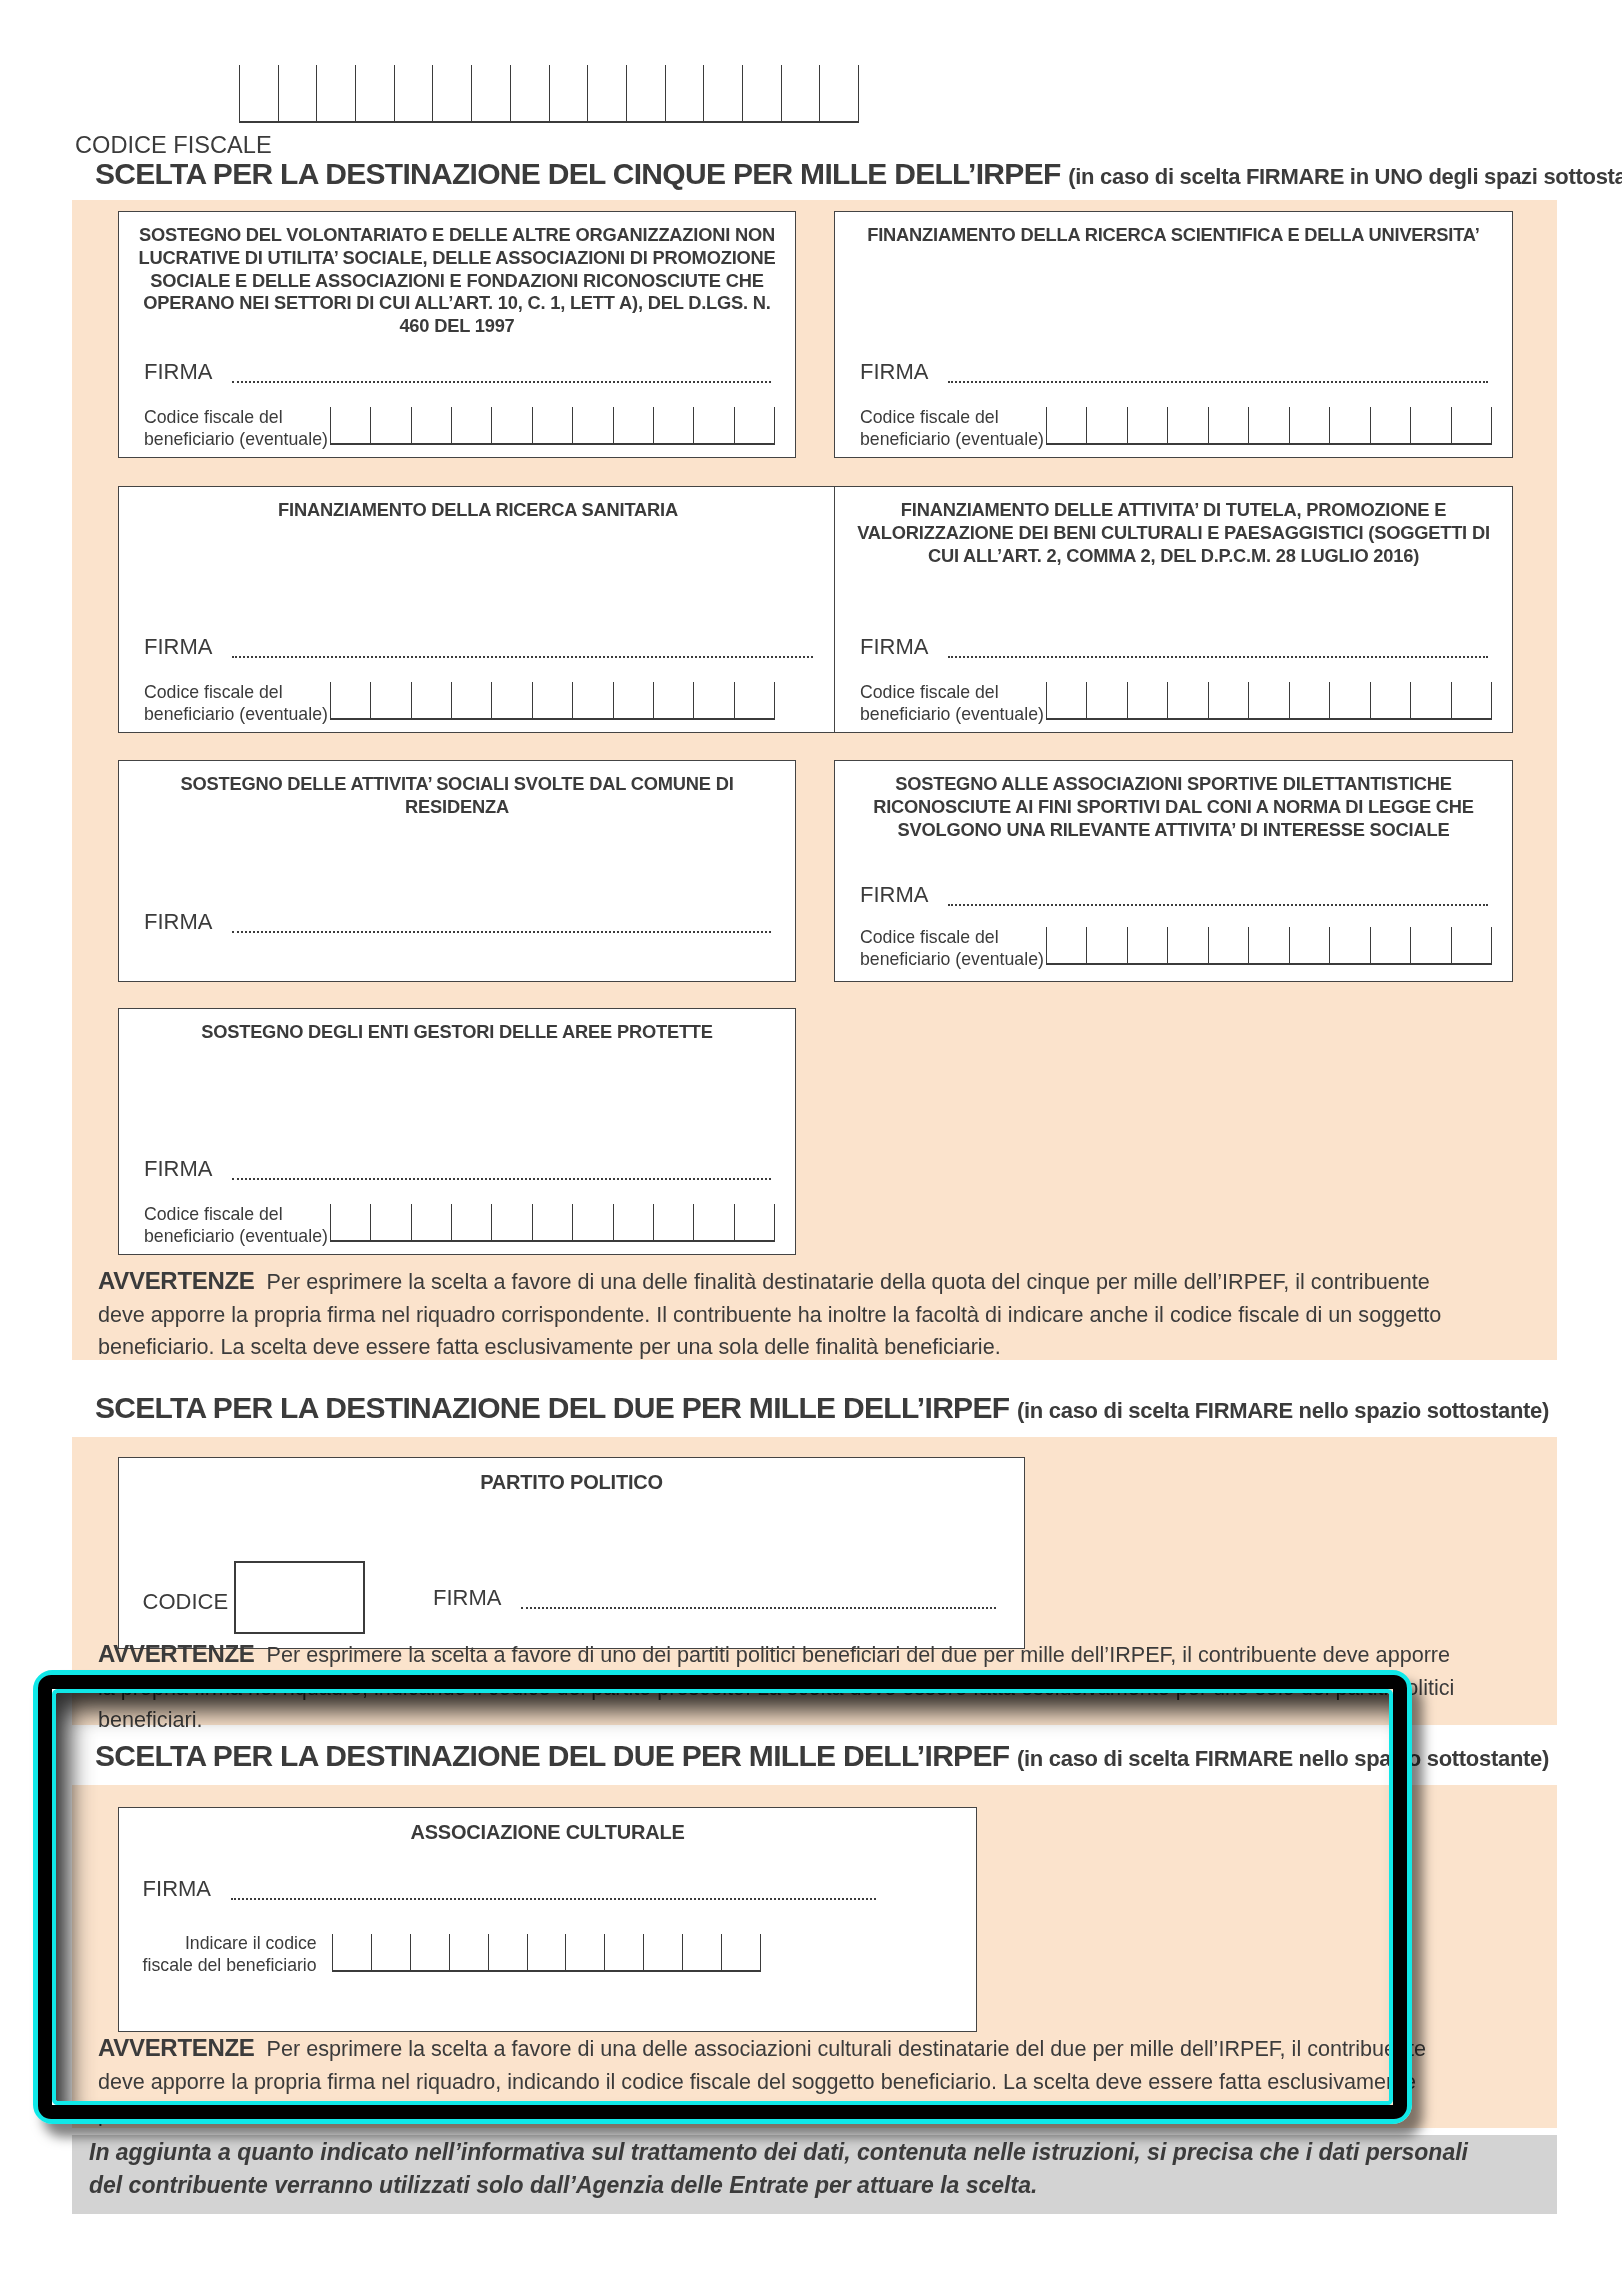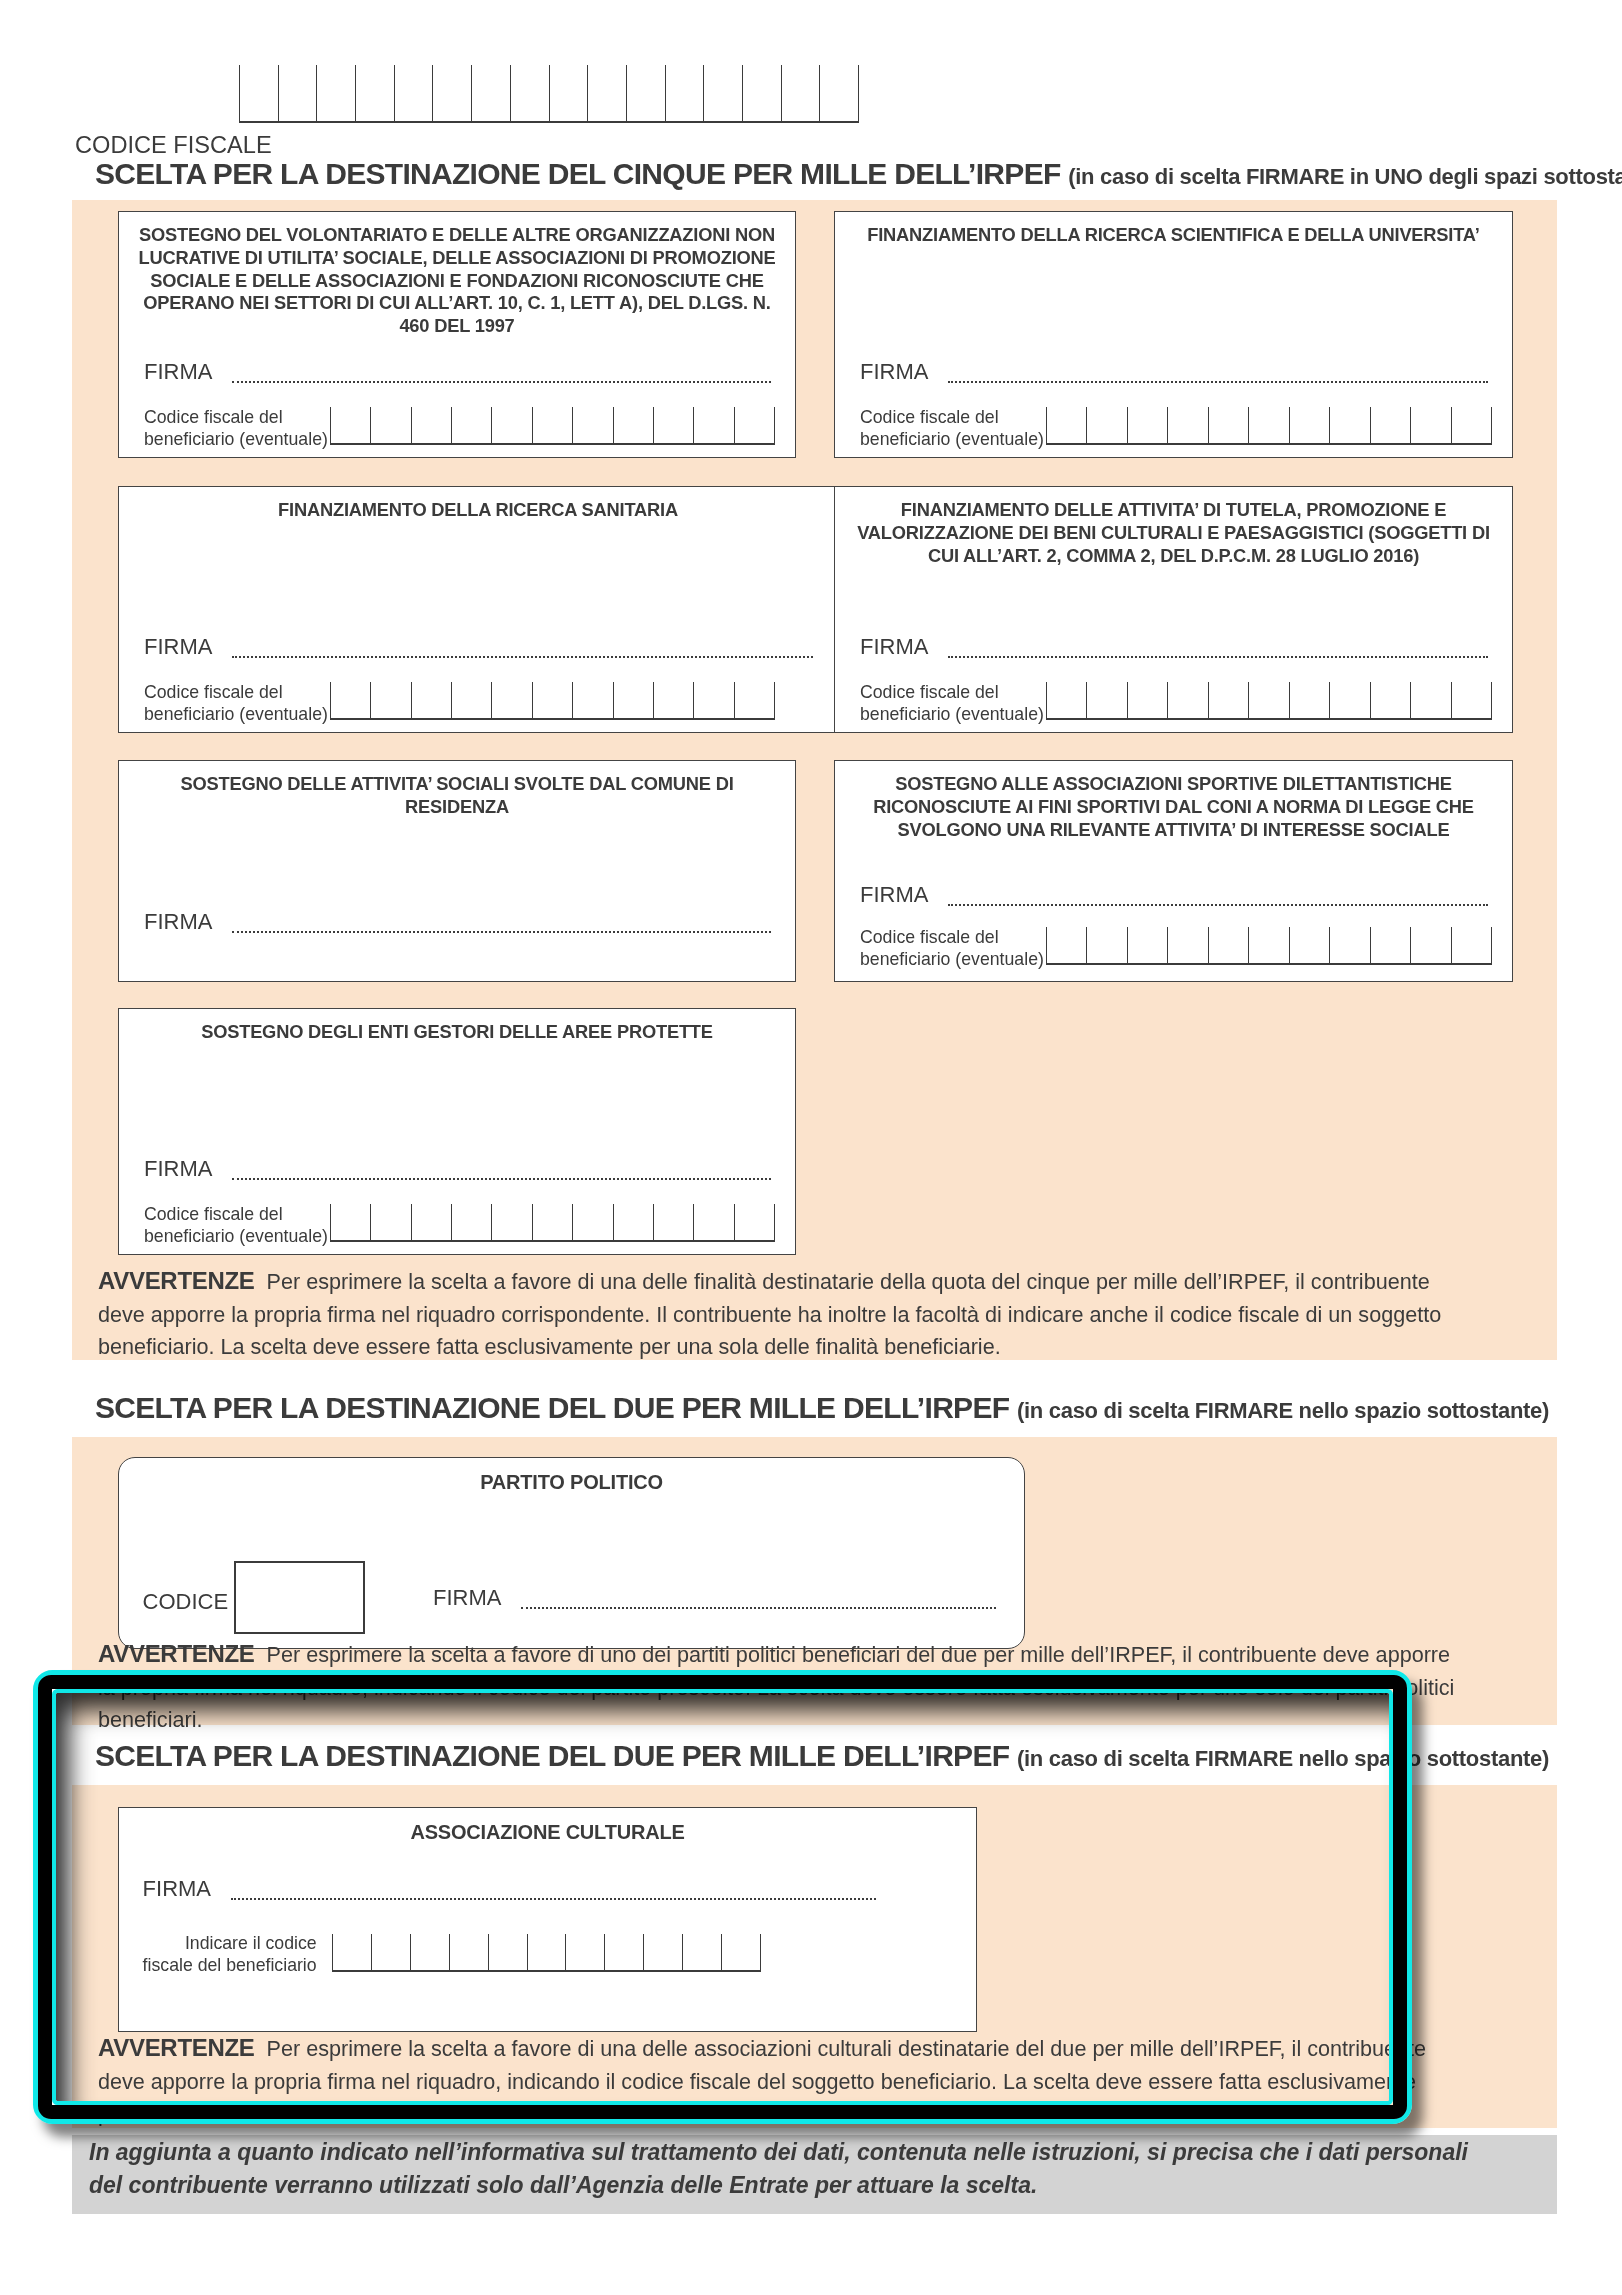--- a/index.html
+++ b/index.html
@@ -225,21 +225,21 @@
 beneficiario. La scelta deve essere fatta esclusivamente per una sola delle finalità beneficiarie.</span>
   </p>
 
   <div class="abs sec-title" style="left:95px;top:1391px;">
     <span>SCELTA PER LA DESTINAZIONE DEL DUE PER MILLE DELL’IRPEF</span>
     <span class="sec-note">(in caso di scelta FIRMARE nello spazio sottostante)</span>
   </div>
 
   <div class="abs panel" style="left:72px;top:1437px;width:1485px;height:288px;"></div>
 
-  <div class="abs fbox" style="left:118px;top:1457px;width:907px;height:192px;border-radius:17px;">
+  <div class="abs fbox" style="left:118px;top:1457px;width:907px;height:192px;">
     <div class="fbox-title" style="font-size:20px;">PARTITO POLITICO</div>
     <div class="abs lbl" style="left:23.6px;top:132px;">CODICE</div>
     <div class="abs code-rect" style="left:115px;top:103px;width:131px;height:73px;"></div>
     <div class="abs row" style="left:314px;top:128px;width:563px;">
       <span class="lbl">FIRMA</span>
         <span class="dots"></span>
     </div>
   </div>
 
   <p class="abs avv" style="left:98px;top:1636px;width:1446px;">

